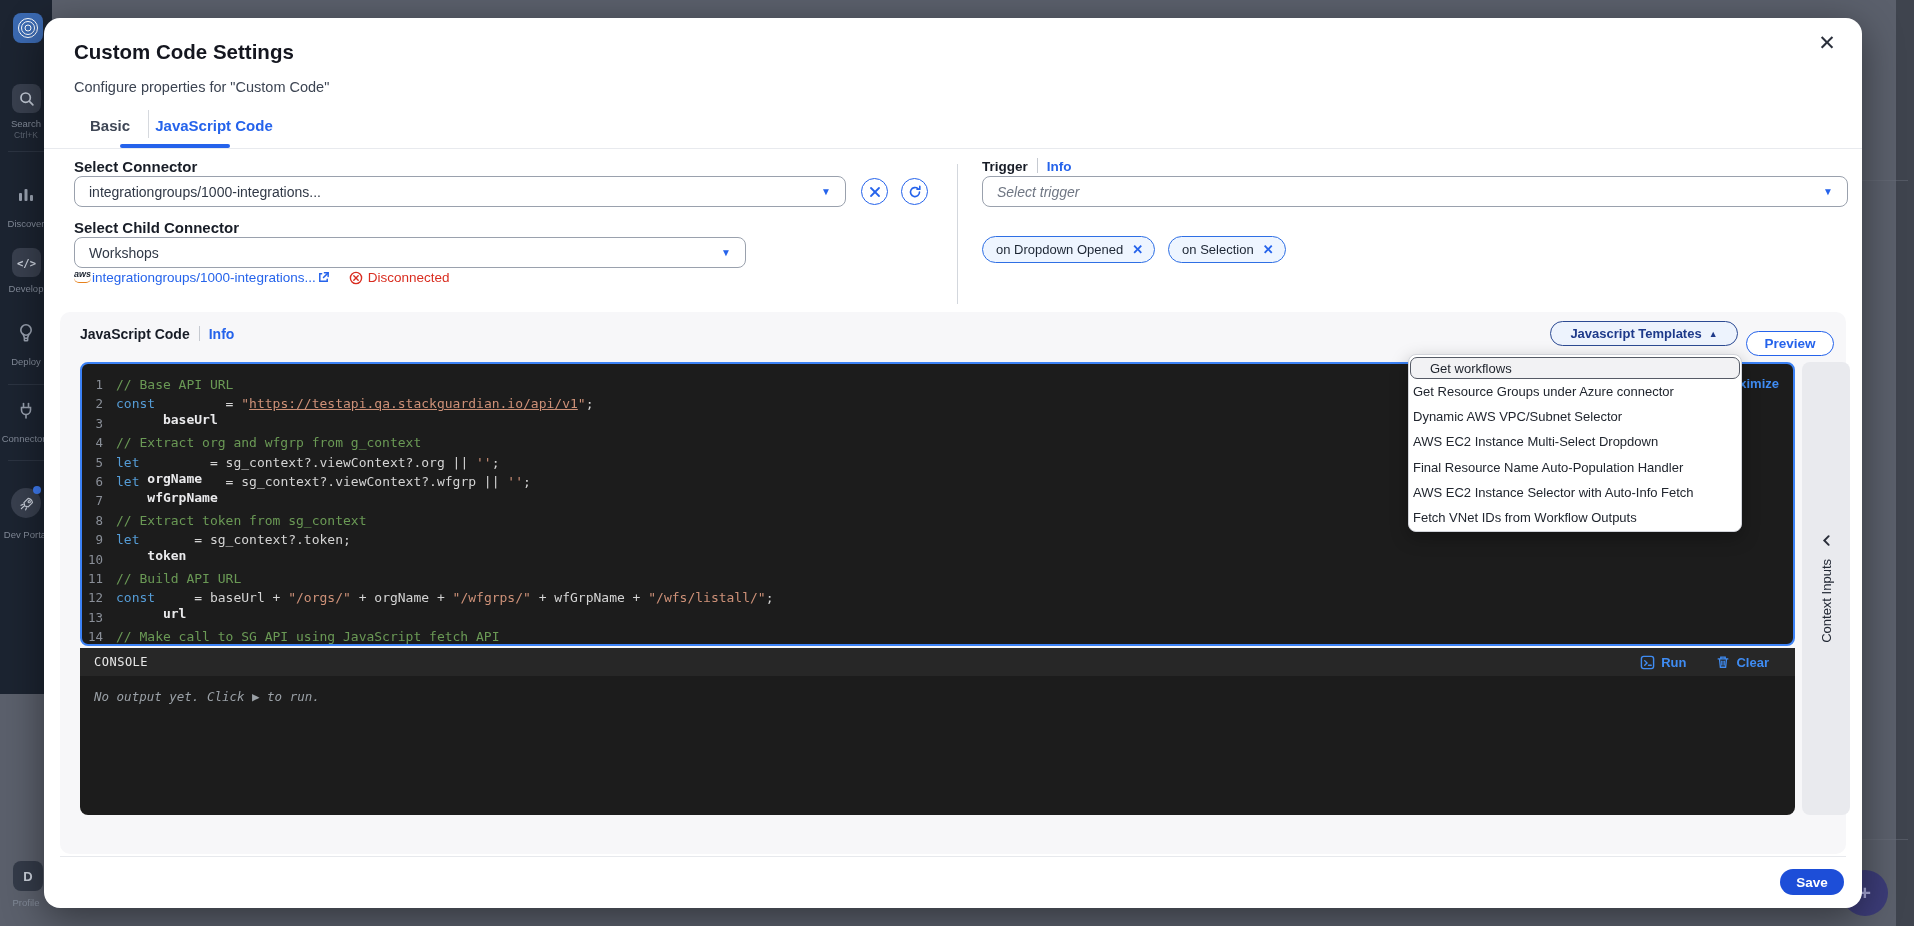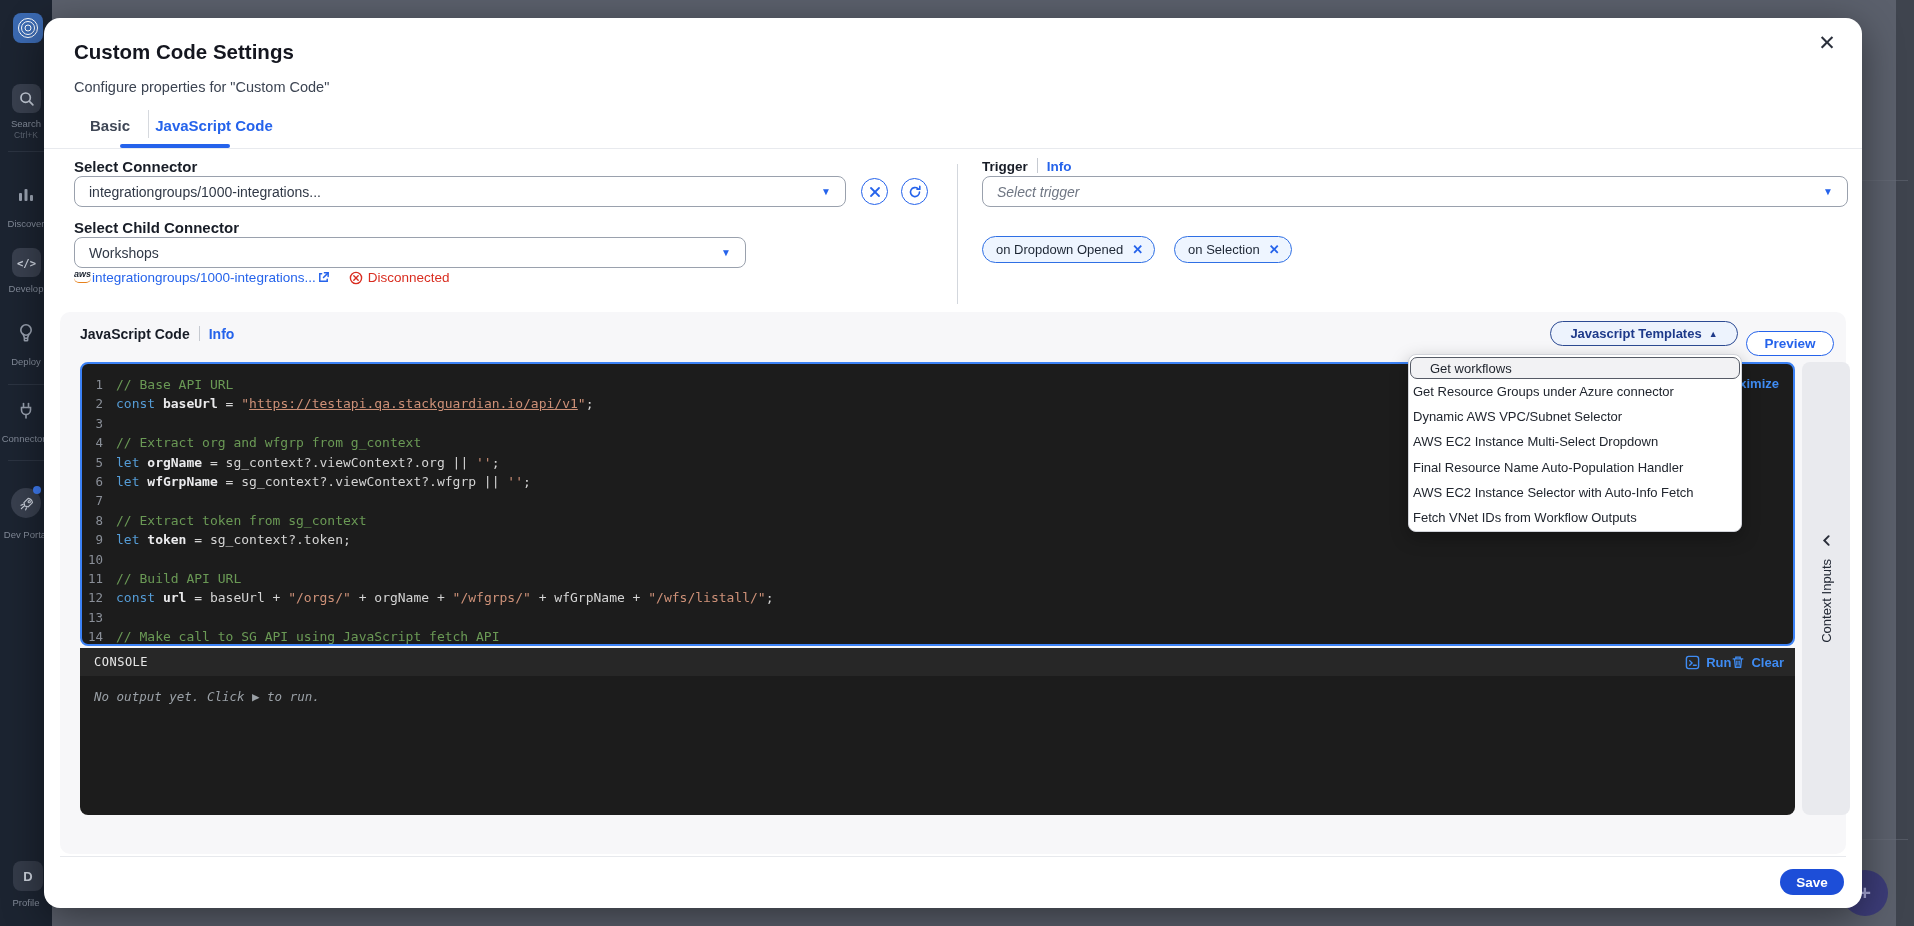--- a/index.html
+++ b/index.html
@@ -7,21 +7,21 @@
   body { font-family:"Liberation Sans", sans-serif; background:#5b606c; }
   .abs { position:absolute; }
   #app { position:relative; width:1914px; height:926px; background:#5b606c; }
 
   
   .bg-strip { left:1896px; top:0; width:18px; height:926px; background:#3f444e; }
   .bg-card-line { left:1850px; top:180px; width:58px; height:660px; border:1px solid #6a6f7a; border-right:none; border-radius:10px 0 0 10px; opacity:.5; }
   .fab { left:1842px; top:870px; width:46px; height:46px; border-radius:50%; background:#3c3c78; color:#a7a8d8; font-size:21px; font-weight:bold; display:flex; align-items:center; justify-content:center; z-index:2; }
 
   
-  .sidebar { left:0; top:0; width:52px; height:926px; background:#1c2431; z-index:1; color:#aab1bd; }
+  .sidebar { left:0; top:0; width:52px; height:694px; background:#1c2431; z-index:1; color:#aab1bd; }
   .sb-label { position:absolute; width:52px; text-align:center; font-size:9.5px; color:#828a98; white-space:nowrap; }
   .sb-sub   { position:absolute; width:52px; text-align:center; font-size:8.5px; color:#5d6572; }
   .sb-box { position:absolute; width:29px; height:29px; border-radius:8px; background:#39404f; display:flex; align-items:center; justify-content:center; }
   .sb-icon { position:absolute; display:flex; align-items:center; justify-content:center; }
   .sb-div { position:absolute; left:8px; width:36px; height:1px; background:#2c3442; }
   .logo { left:13px; top:13px; width:30px; height:30px; border-radius:8px; background:#3b6ab2; display:flex; align-items:center; justify-content:center; }
   .dot { position:absolute; width:8px; height:8px; border-radius:50%; background:#3f7df6; }
   .avatar { position:absolute; left:13px; top:861px; width:30px; height:30px; border-radius:8px; background:#343b49; color:#ccd2dc; font-size:13px; font-weight:bold; display:flex; align-items:center; justify-content:center; }
 
   
@@ -43,42 +43,42 @@
   .v-div { left:913px; top:146px; width:1px; height:140px; background:#d3d7dd; }
 
   .link-row { left:30px; top:252px; display:flex; align-items:center; gap:1px; font-size:13.5px; }
   .aws-badge { font-size:9px; font-weight:bold; font-style:italic; color:#1b2330; line-height:1; position:relative; top:-1px; }
   .aws-badge::after { content:""; display:block; height:4px; border-bottom:1.6px solid #e6811c; border-radius:0 0 6px 6px; margin-top:-1px; }
   .blue-link { color:#2563eb; cursor:pointer; }
   .status-err { display:flex; align-items:center; gap:5px; color:#d92d20; margin-left:18px; }
 
   .info-link { color:#2563eb; font-weight:bold; cursor:pointer; }
   .inline-div { width:1px; height:15px; background:#c6cad1; margin:0 9px; display:inline-block; vertical-align:-2px; }
-  .chips { left:938px; top:218px; display:flex; gap:19px; }
+  .chips { left:938px; top:218px; display:flex; gap:13px; }
   .chip { height:27px; border:1.5px solid #2f6fe4; border-radius:14px; background:#eef5ff; display:flex; align-items:center; padding:0 11px 0 13px; font-size:13px; color:#1d2634; gap:9px; }
   .chip .x { color:#2563eb; font-weight:bold; font-size:13px; cursor:pointer; }
 
   
   .panel { left:16px; top:294px; width:1786px; height:542px; background:#f7f7f9; border-radius:10px; }
   .panel-h { position:absolute; left:20px; top:14px; font-size:14px; font-weight:bold; color:#171c26; }
   .pill { position:absolute; height:25px; border-radius:13px; display:flex; align-items:center; justify-content:center; font-size:13px; font-weight:bold; cursor:pointer; gap:7px; }
   .pill-templates { left:1490px; top:9px; width:188px; border:1.5px solid #2c4a93; background:#edf3fd; color:#1e3a8a; }
   .pill-preview { left:1686px; top:19px; width:88px; border:1.5px solid #2563eb; background:#fff; color:#2563eb; font-size:13.5px; }
 
   .editor { position:absolute; left:20px; top:50px; width:1715px; height:284px; background:#1c1c1c; border:2px solid #3c82f6; border-radius:8px; overflow:hidden; font-family:"DejaVu Sans Mono", monospace; }
   .code-scroll { padding-top:11px; }
   .code-line { display:flex; height:19.4px; line-height:19.4px; font-size:13px; white-space:pre; }
   .code-line .ln { width:34px; text-align:right; padding-right:13px; color:#8a8f98; font-size:12.5px; flex:none; }
-  .tok-c { color:#6a9955; } .tok-k { color:#559cd6; } .tok-v { color:#eaeaec; font-weight:600; }
+  .tok-c { color:#6a9955; } .tok-k { color:#559cd6; } .tok-v { color:#eaeaec; font-weight:600;margin-top:16px; }
   .tok-t { color:#d4d4d4; } .tok-s { color:#ce9178; } .tok-su { color:#ce9178; text-decoration:underline; }
   .maximize { position:absolute; top:12px; right:14px; display:flex; align-items:center; gap:6px; color:#3f8cf3; font-family:"Liberation Sans",sans-serif; font-size:13px; font-weight:bold; cursor:pointer; }
 
   .console-h { position:absolute; left:20px; top:336px; width:1715px; height:28px; background:#272727; display:flex; align-items:center; font-family:"DejaVu Sans Mono", monospace; }
   .console-title { padding-left:14px; font-size:12px; letter-spacing:.5px; color:#e8e8e8; }
-  .console-actions { margin-left:auto; display:flex; gap:0; padding-right:11px; font-family:"Liberation Sans",sans-serif; }
+  .console-actions { margin-left:auto; display:flex; gap:30px; padding-right:26px; font-family:"Liberation Sans",sans-serif; }
   .console-btn { display:flex; align-items:center; gap:6px; color:#3f8cf3; font-size:13px; font-weight:bold; cursor:pointer; }
   .console-b { position:absolute; left:20px; top:364px; width:1715px; height:139px; background:#1c1c1c; border-radius:0 0 8px 8px; }
   .console-empty { padding:13px 0 0 14px; font-family:"DejaVu Sans Mono", monospace; font-style:italic; font-size:12.5px; color:#9aa0a6; }
 
   .ctx-strip { position:absolute; left:1742px; top:50px; width:48px; height:453px; background:#e9eaee; border-radius:8px; display:flex; flex-direction:column; align-items:center; justify-content:center; cursor:pointer; }
   .ctx-label { writing-mode:vertical-rl; transform:rotate(180deg); font-size:13px; color:#222834; margin-top:12px; }
 
   
   .menu { left:1364px; top:336px; width:334px; background:#fff; border:1px solid #d2d4da; border-radius:8px; box-shadow:0 6px 18px rgba(0,0,0,.28); z-index:10; padding:1px 0; }
   .menu-item { height:25.2px; display:flex; align-items:center; padding-left:4px; font-size:13px; color:#21262f; cursor:pointer; white-space:nowrap; }

